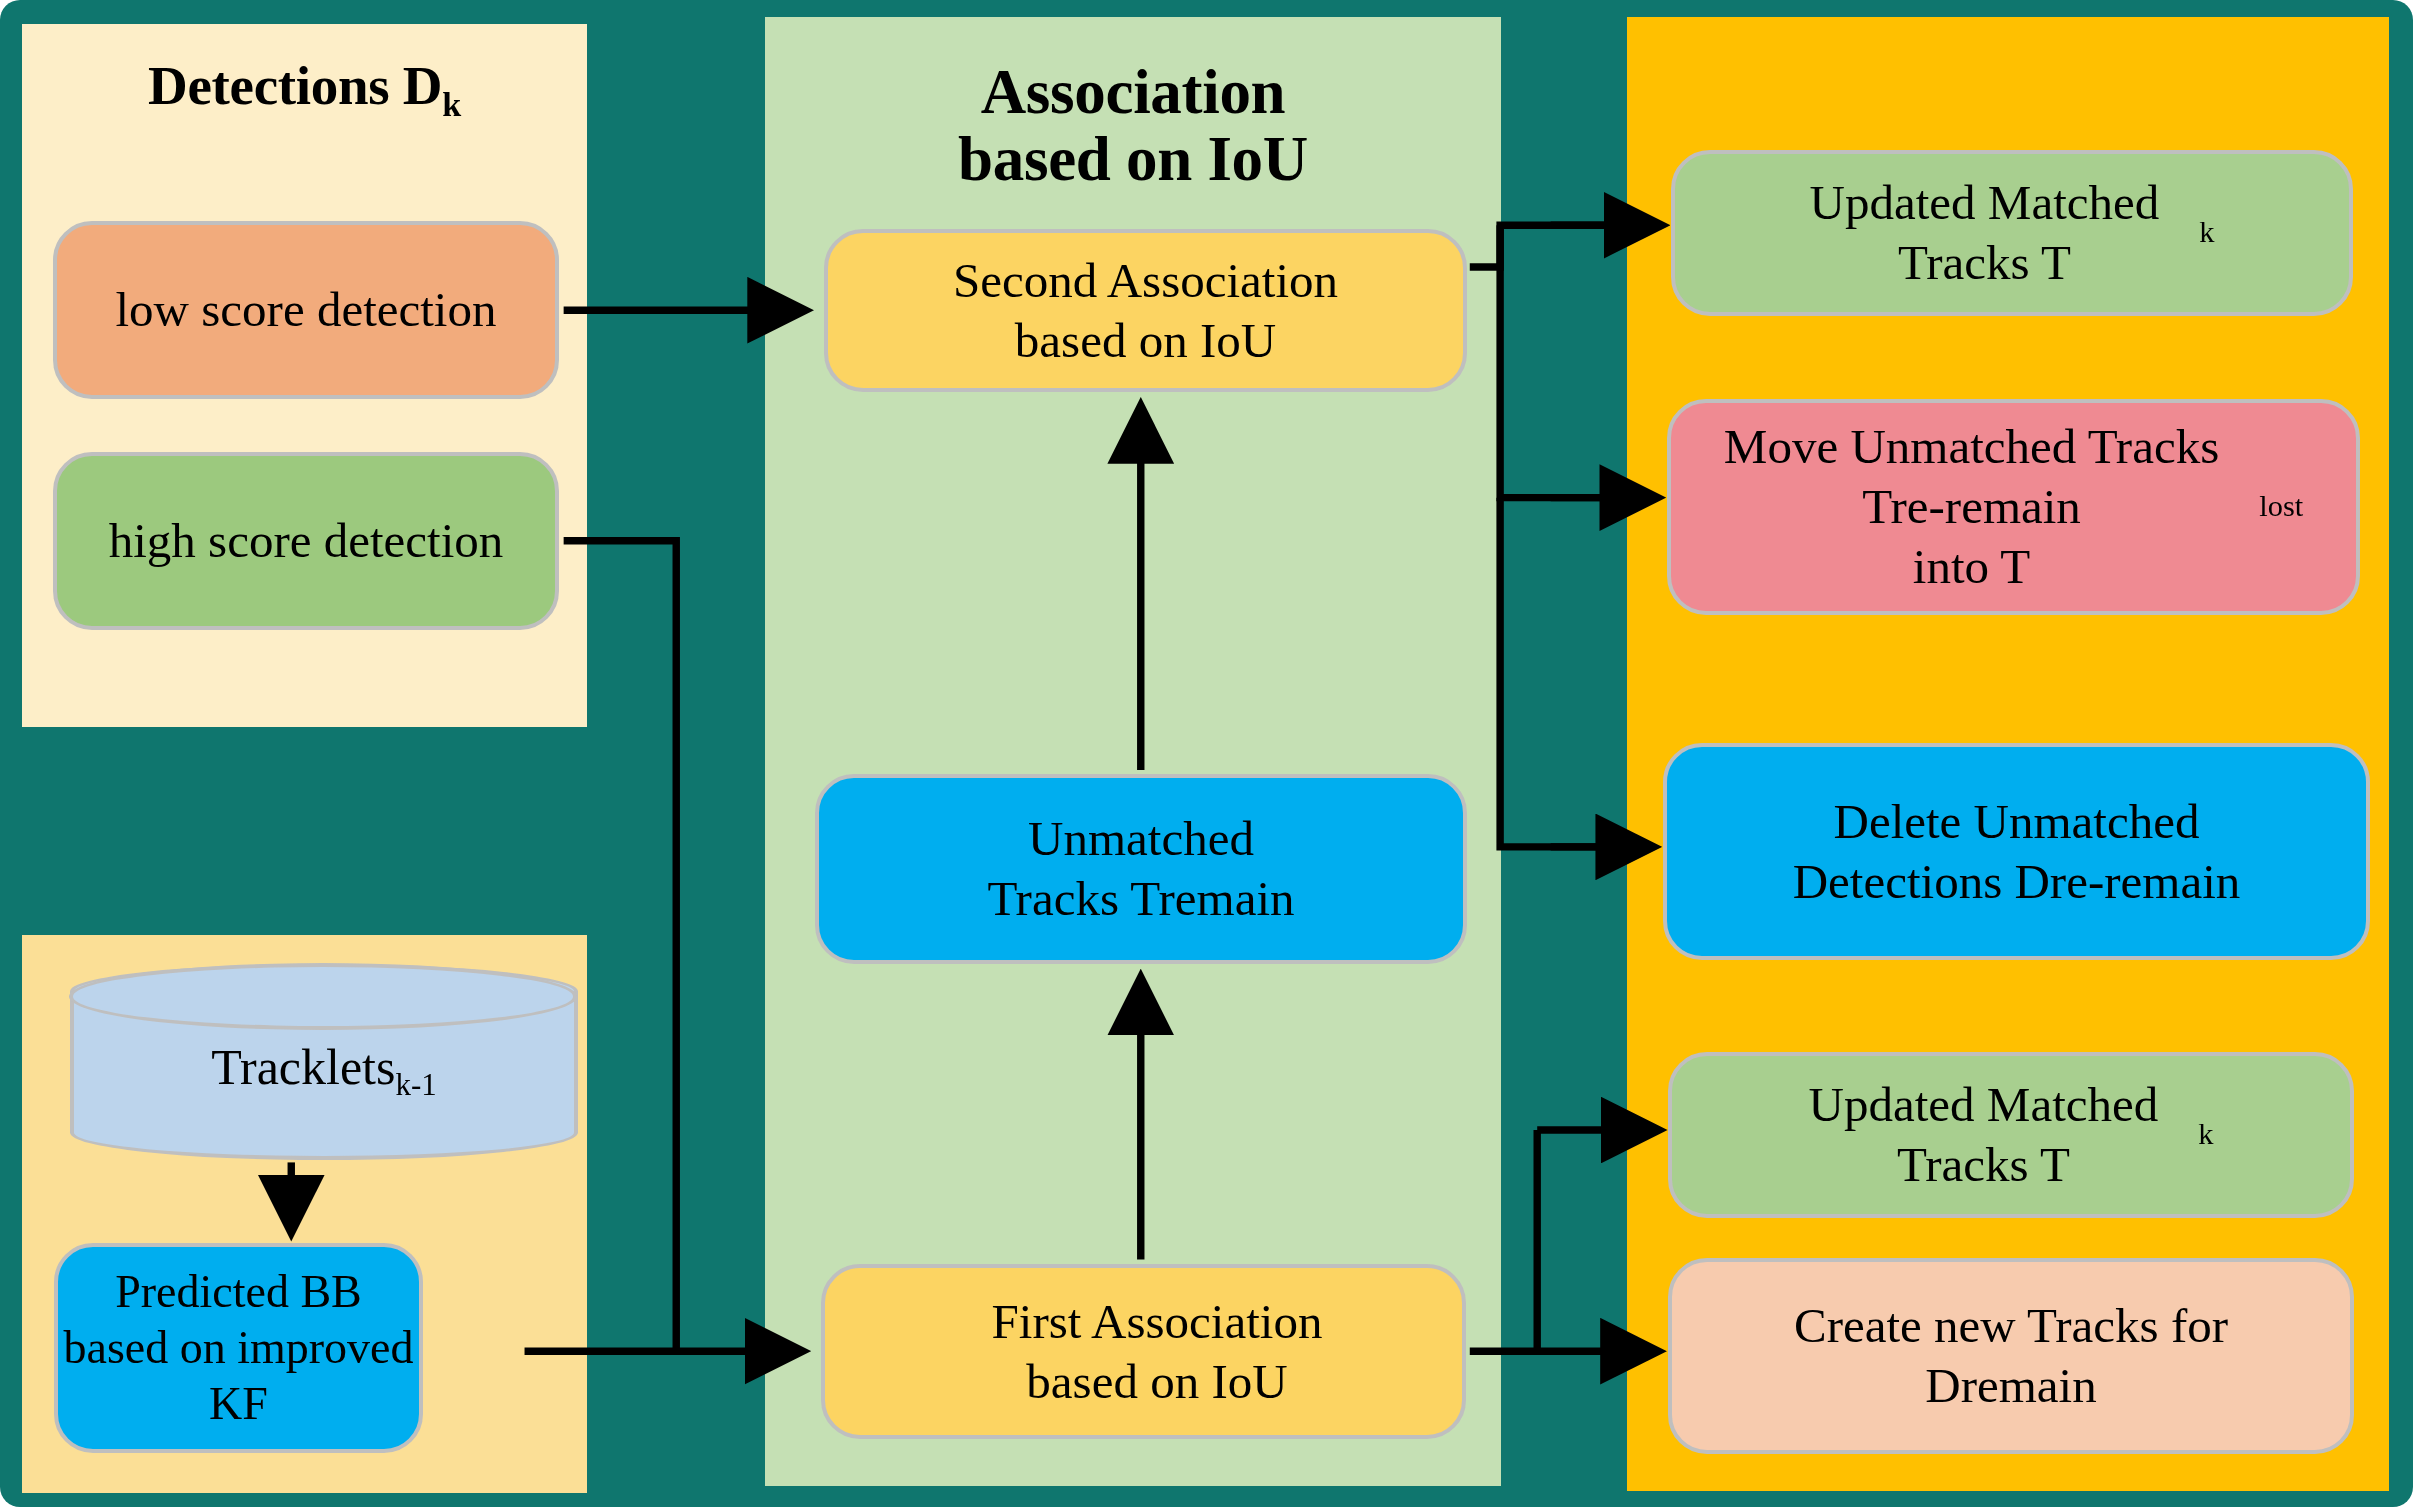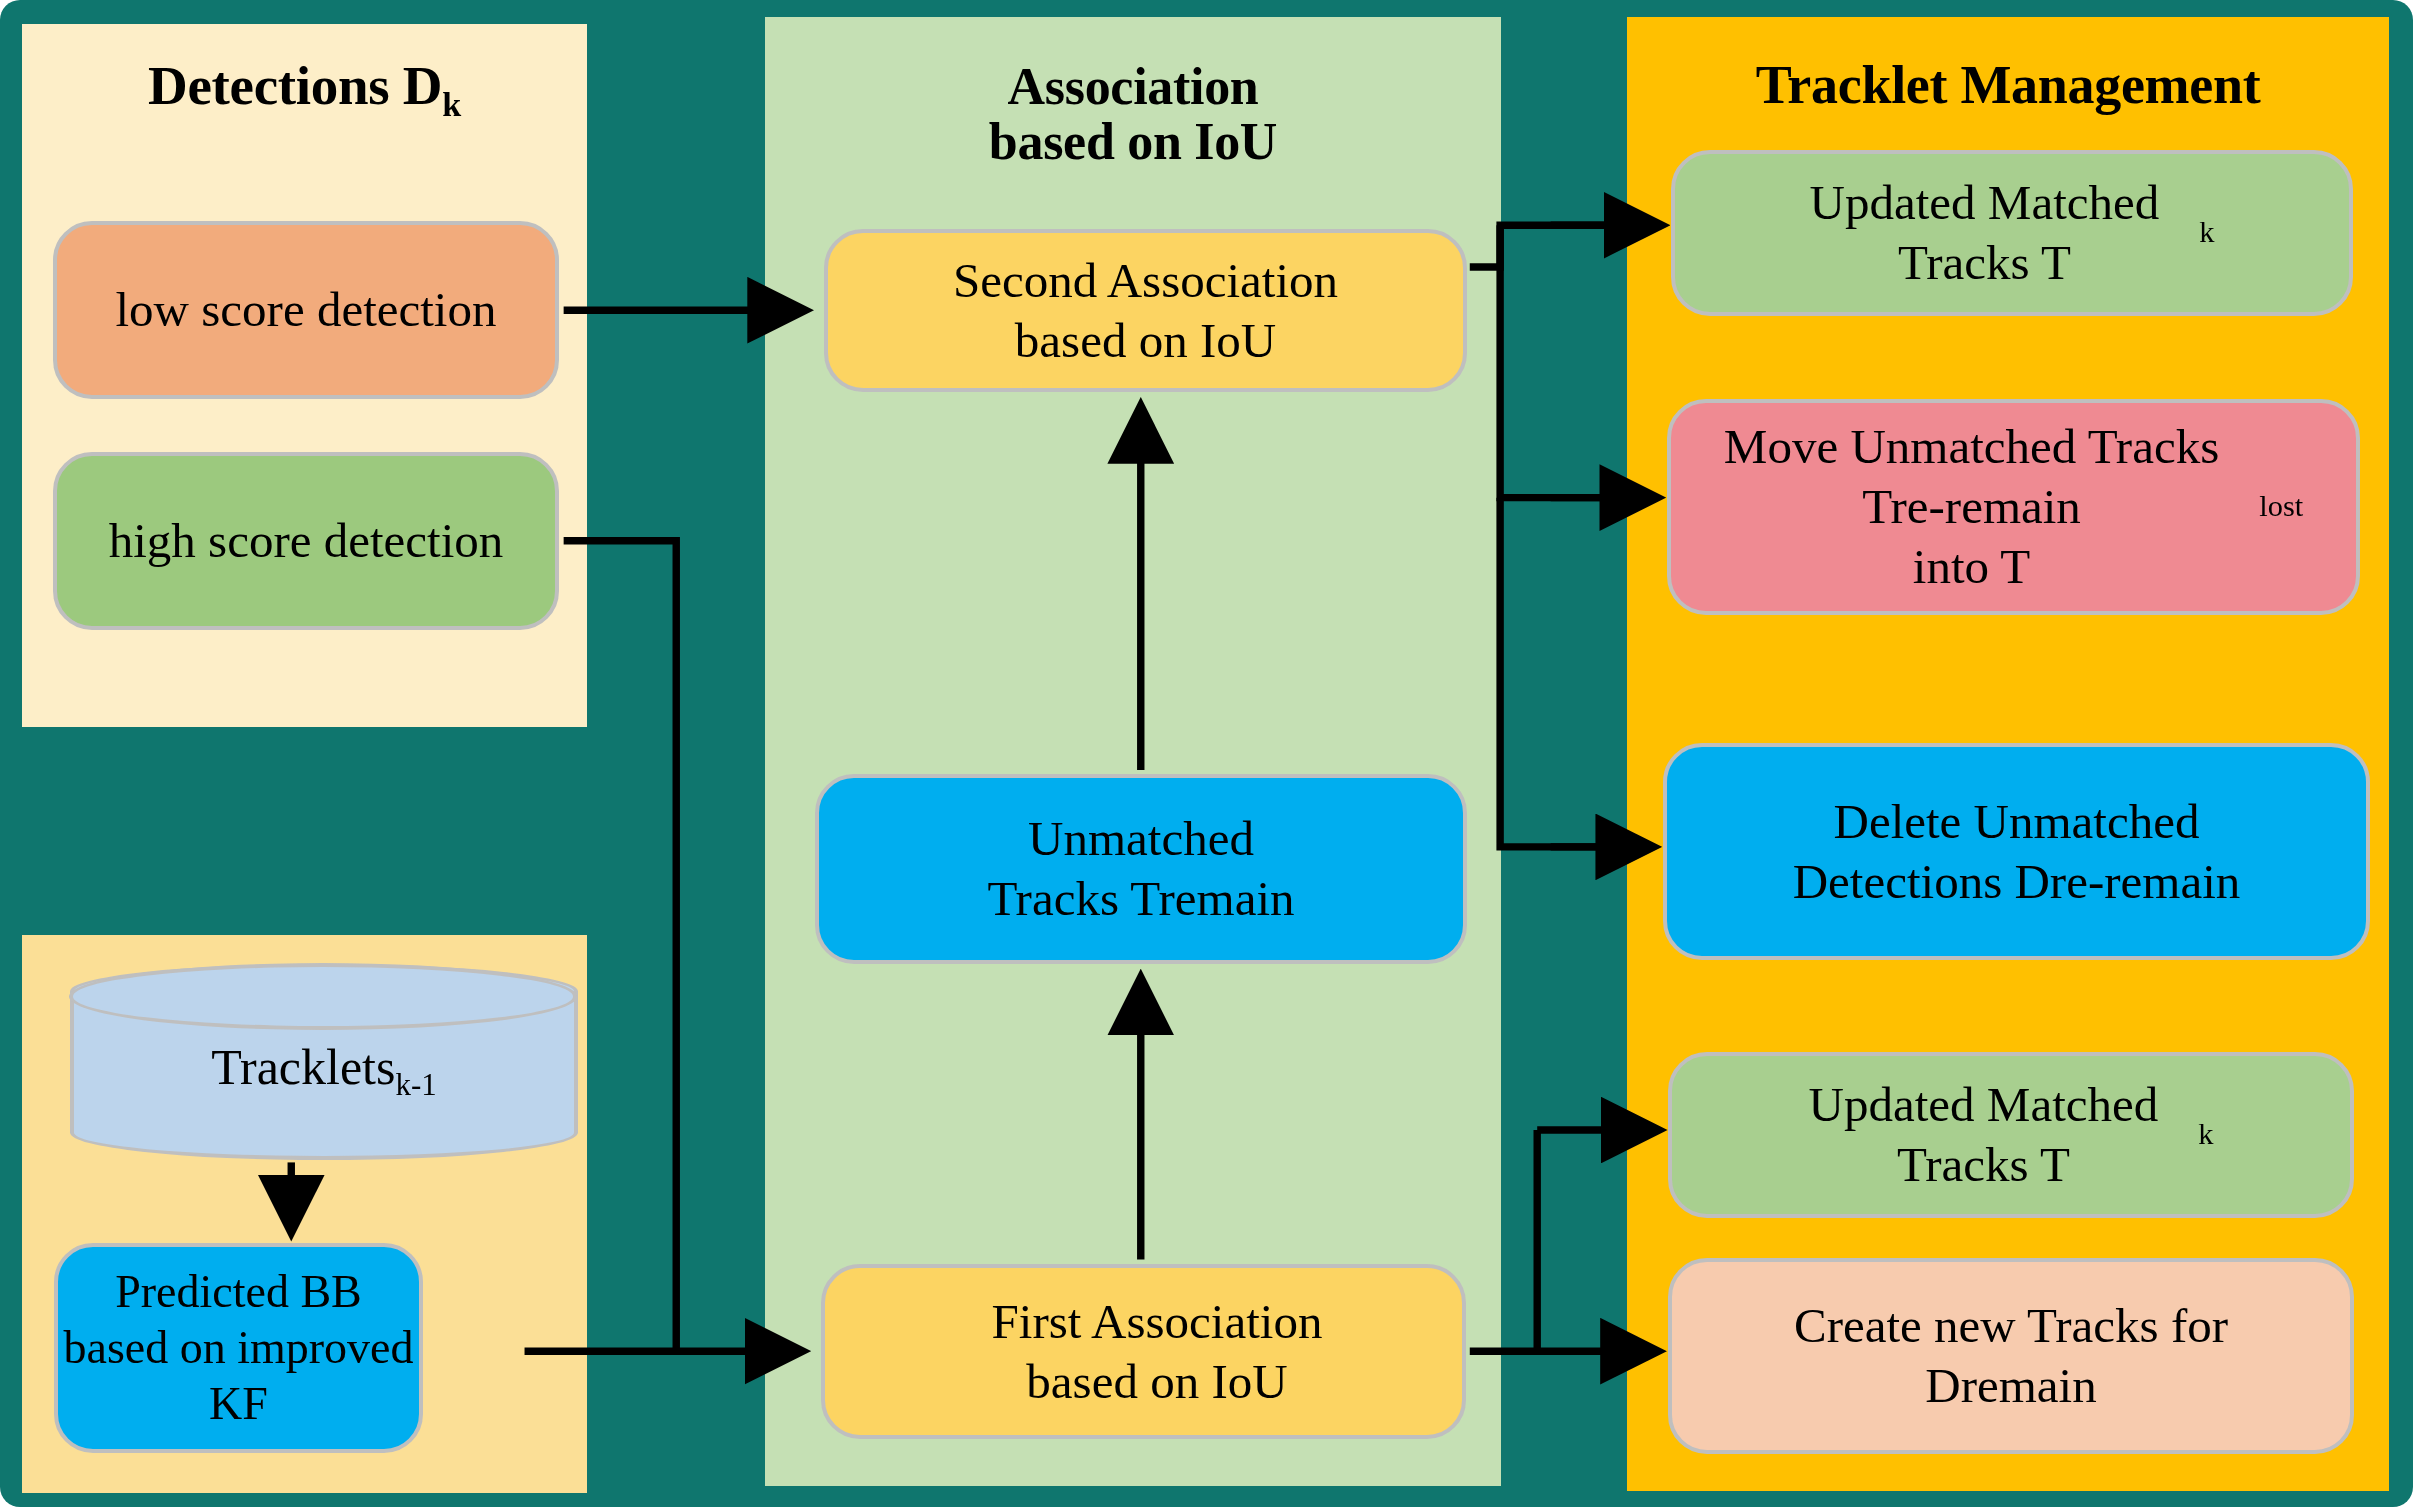--- a/index.html
+++ b/index.html
@@ -31,21 +31,21 @@
   .panel-title {
     position: absolute;
     font-weight: bold;
     color: #000000;
     text-align: center;
     line-height: 1.06;
     letter-spacing: -0.3px;
     white-space: pre-line;
   }
   #title-detections { left: 22px;   top: 57px;   width: 565px;  font-size: 55px; }
-  #title-assoc      { left: 765px; top: 59px;   width: 736px; font-size: 52px; }
+  #title-assoc      { left: 765px; top: 59px;   width: 736px; font-size: 63px; }
   #title-tracklet-m { left: 1627px; top: 57px;   width: 762px; font-size: 54px; }
   .sub { font-size: 0.62em; vertical-align: sub; }
 
   
   .node {
     position: absolute;
     box-sizing: border-box;
     border-radius: 39px;
     border: 4.7px solid #bfbfbf;
     display: flex;
@@ -108,21 +108,20 @@
   <div class="panel" id="panel-detections"></div>
   <div class="panel" id="panel-tracklets"></div>
   <div class="panel" id="panel-assoc"></div>
   <div class="panel" id="panel-tracklet-m"></div>
 
   <div class="panel-title" id="title-detections"><span>Detections D</span><span class="sub">k</span></div>
 
   <div class="panel-title" id="title-assoc">Association
 based on IoU</div>
 
-  <div class="panel-title" id="title-tracklet-m">Tracklet Management</div>
 
   <svg id="wires" viewBox="0 0 3579 2235">
     <defs>
       <marker id="ah" markerWidth="9" markerHeight="9" refX="7.6" refY="4.5" orient="auto" markerUnits="strokeWidth">
         <path d="M0,0 L9,4.5 L0,9 z" fill="#000000"></path>
       </marker>
     </defs>
     <g stroke="#000000" stroke-width="11" fill="none">
 
       <path d="M836,460 L1192,460" marker-end="url(#ah)"></path>

